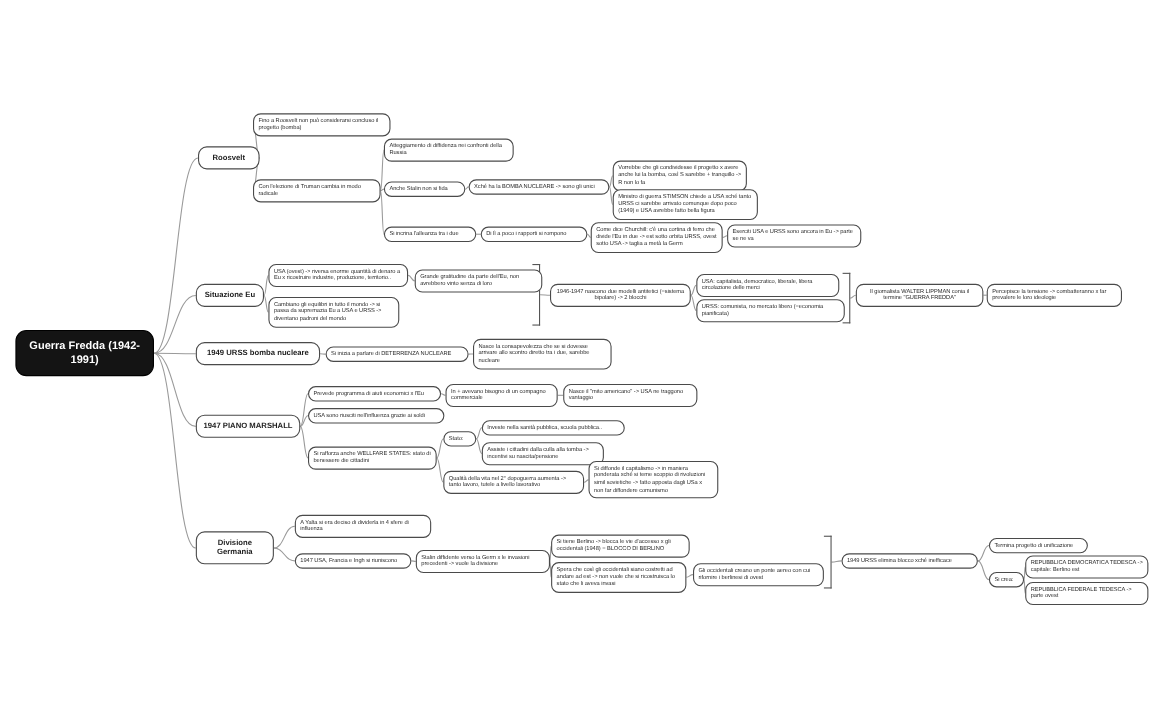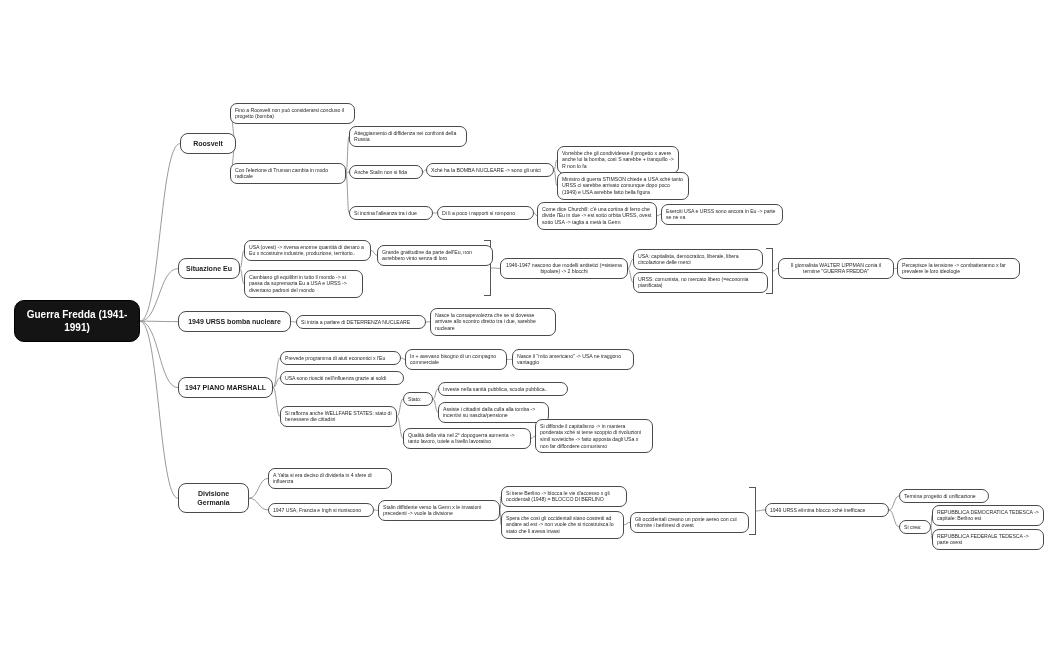--- a/index.html
+++ b/index.html
@@ -79,21 +79,21 @@
       <path d="M 500 510.359375 C 500.5 510.359375, 500.5 496.359375, 501 496.359375"></path>
       <path d="M 500 510.359375 C 500.5 510.359375, 500.5 524.7890625, 501 524.7890625"></path>
       <path d="M 624 524.7890625 C 627 524.7890625, 627 522.359375, 630 522.359375"></path>
       <path d="M 756 511 C 760.5 511, 760.5 509.9296875, 765 509.9296875"></path>
       <path d="M 889 509.9296875 C 894 509.9296875, 894 495.9296875, 899 495.9296875"></path>
       <path d="M 889 509.9296875 C 894 509.9296875, 894 526.9296875, 899 526.9296875"></path>
       <path d="M 931 526.9296875 C 931.5 526.9296875, 931.5 515.359375, 932 515.359375"></path>
       <path d="M 931 526.9296875 C 931.5 526.9296875, 931.5 539.359375, 932 539.359375"></path>
     </svg>
 
-  <div class="node root" id="root" style="left:14px;top:300px;width:126px">Guerra Fredda (1941-1991)</div>
+  <div class="node root" id="root" style="left:14px;top:300px;width:126px">Guerra Fredda (1942-1991)</div>
 
   <div class="node label" id="n_roosvelt" style="left:180px;top:133px;width:56px">Roosvelt</div>
   <div class="node label" id="n_situazione" style="left:178px;top:258px;width:62px">Situazione Eu</div>
   <div class="node label" id="n_bomba" style="left:178px;top:311px;width:113px">1949 URSS bomba nucleare</div>
   <div class="node label" id="n_marshall" style="left:178px;top:377px;width:95px">1947 PIANO MARSHALL</div>
   <div class="node label" id="n_germania" style="left:178px;top:483px;width:71px">Divisione Germania</div>
 
   <div class="node" id="r_progetto" style="left:230px;top:103px;width:125px">Fino a Roosvelt non può considerarsi concluso il progetto (bomba)</div>
   <div class="node" id="r_truman" style="left:230px;top:163px;width:116px">Con l'elezione di Truman cambia in modo radicale</div>
   <div class="node" id="r_diffidenza" style="left:349px;top:126px;width:118px">Atteggiamento di diffidenza nei confronti della Russia</div>

